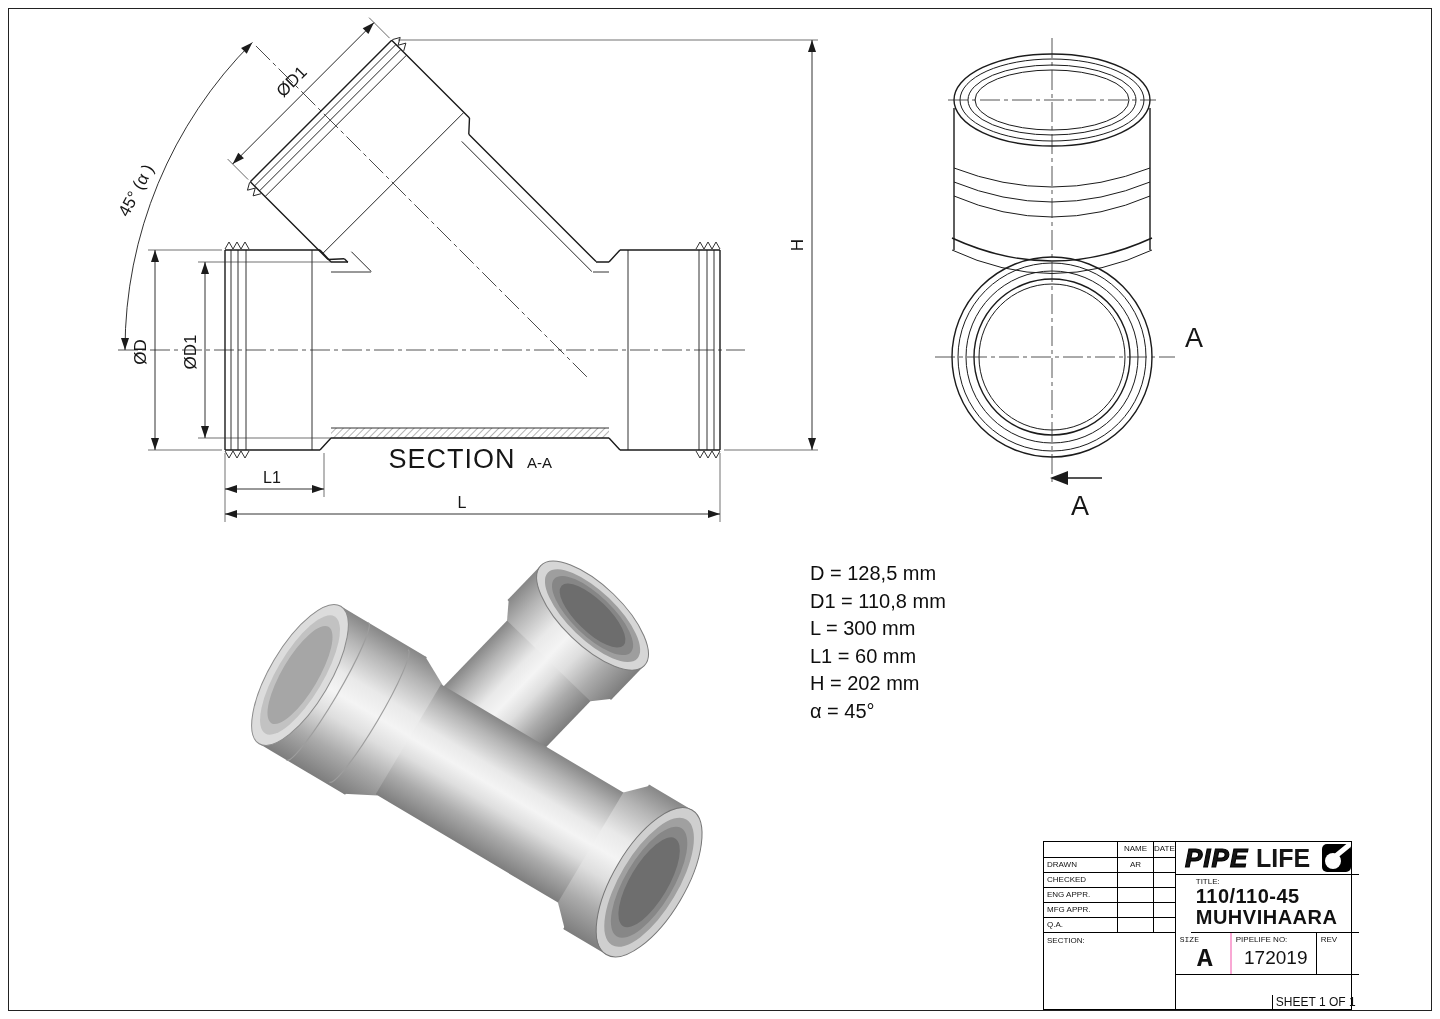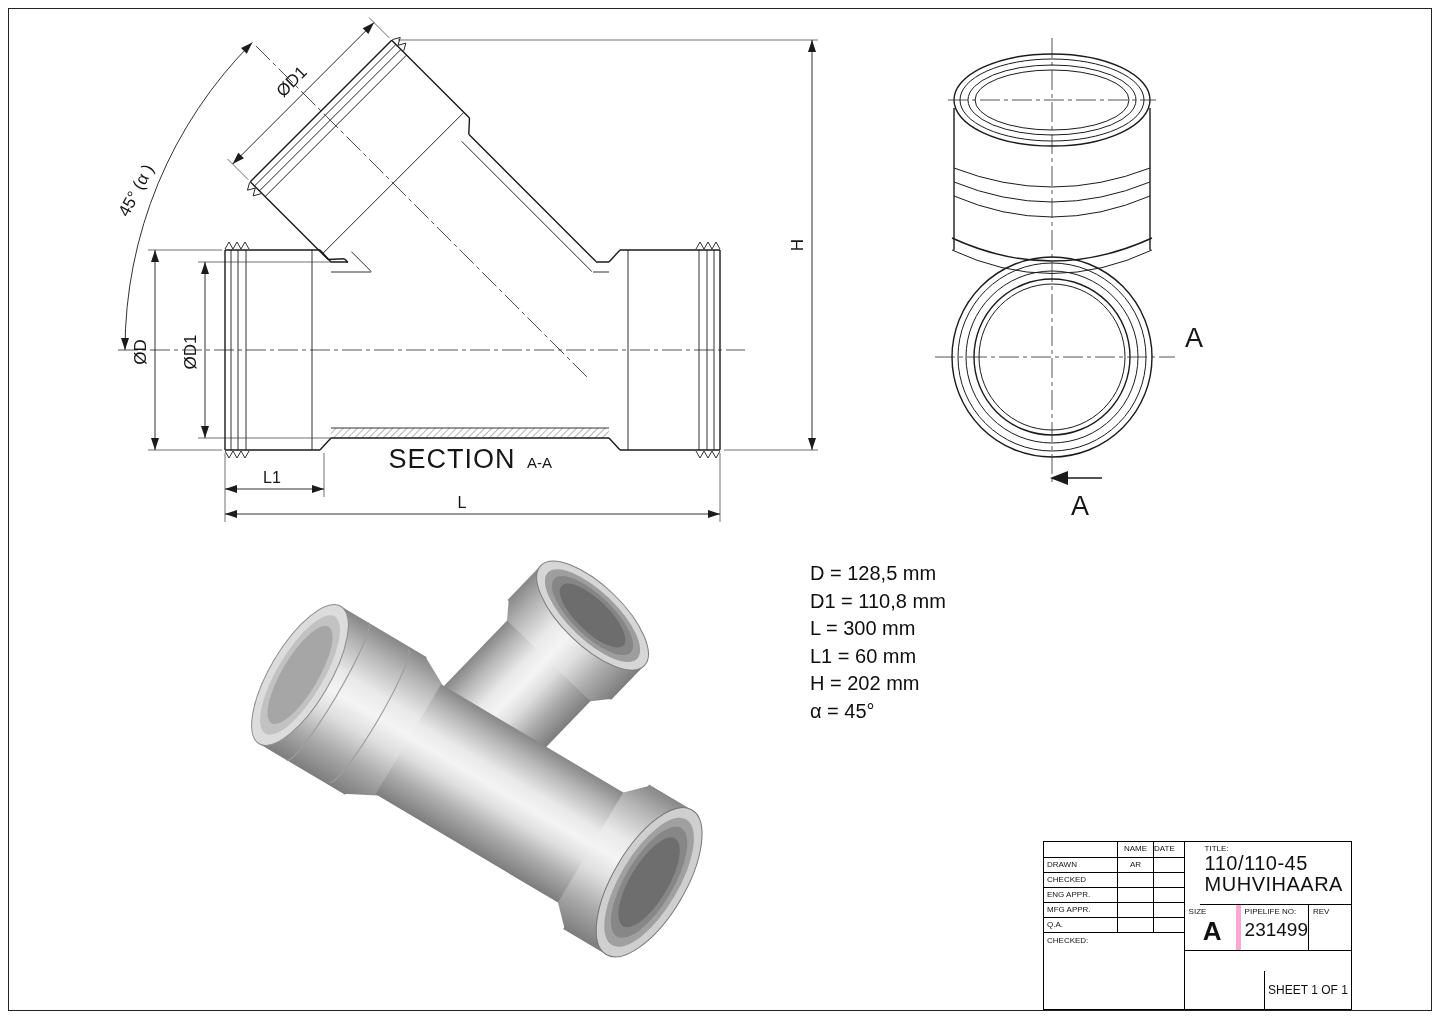--- a/index.html
+++ b/index.html
@@ -18,23 +18,23 @@
   .tb-hrow{height:16px;}
   .tb-row{height:15px;}
   .tb-c1{width:74px;border-right:1px solid #000;padding:2px 0 0 3px;}
   .tb-c2{width:36px;border-right:1px solid #000;text-align:center;padding-top:2px;}
   .tb-c3{flex:1;padding-top:2px;}
   .tb-comments{flex:1;padding:3px 0 0 3px;font-size:8px;}
   .tb-right{flex:1;display:flex;flex-direction:column;}
   .tb-logo{height:36px;border-bottom:1.2px solid #000;display:flex;align-items:center;padding-left:8px;}
   .tb-title{height:63px;border-bottom:1.2px solid #000;padding:2px 5px;margin-left:15px;}
   .tb-title-label{font-size:8px;}
-  .tb-title-main{font-size:20px;font-weight:normal;line-height:21px;letter-spacing:.5px;}
+  .tb-title-main{font-size:20px;font-weight:bold;line-height:21px;letter-spacing:.5px;}
   .tb-info{height:46px;border-bottom:1.2px solid #000;display:flex;}
-  .tb-size{width:56px;border-right:5px solid #f9a8d4;padding:2px 0 0 4px;}
+  .tb-size{width:56px;border-right:2px solid #f9a8d4;padding:2px 0 0 4px;font-family:Liberation Mono, monospace;}
   .tb-no{flex:1;border-right:1px solid #000;padding:2px 0 0 4px;}
   .tb-rev{width:42px;padding:2px 0 0 4px;}
   .cell-label{font-size:8px;}
   .size-val{font-size:26px;font-weight:bold;text-align:center;}
   .no-val{font-size:19px;text-align:center;margin-top:3px;}
   .tb-sheet{flex:1;display:flex;justify-content:flex-end;}
   .sheet-cell{width:87px;border-left:1px solid #000;font-size:12px;display:flex;align-items:center;justify-content:center;margin-top:20px;}
 </style>
 </head>
 <body>
@@ -229,37 +229,46 @@
       <div class="tb-row">
         <div class="tb-c1">MFG APPR.</div>
         <div class="tb-c2"></div>
         <div class="tb-c3"></div>
       </div>
       <div class="tb-row">
         <div class="tb-c1">Q.A.</div>
         <div class="tb-c2"></div>
         <div class="tb-c3"></div>
       </div>
-      <div class="tb-comments">CHECKED:</div>
+      <div class="tb-comments">SECTION:</div>
     </div>
 
     <div class="tb-right">
+      <div class="tb-logo">
+        <svg width="175" height="30" viewBox="0 0 175 30">
+          <text x="1" y="24" font-family="Liberation Serif, serif" font-style="italic" font-weight="bold" font-size="26" fill="#ffffff" stroke="#000000" stroke-width="1.1" letter-spacing="1">PIPE</text>
+          <text x="72" y="24" font-weight="bold" font-size="25" fill="#000000">LIFE</text>
+          <rect x="138" y="1" width="29" height="28" rx="5" fill="#000"></rect>
+          <circle cx="149" cy="18" r="8" fill="#fff"></circle>
+          <path d="M153,12 L164,3" stroke="#fff" stroke-width="5" stroke-linecap="round"></path>
+        </svg>
+      </div>
       <div class="tb-title">
         <div class="tb-title-label">TITLE:</div>
         <div class="tb-title-main">110/110-45</div>
         <div class="tb-title-main">MUHVIHAARA</div>
       </div>
       <div class="tb-info">
         <div class="tb-size">
           <div class="cell-label">SIZE</div>
           <div class="size-val">A</div>
         </div>
         <div class="tb-no">
           <div class="cell-label">PIPELIFE NO:</div>
-          <div class="no-val">231499</div>
+          <div class="no-val">172019</div>
         </div>
         <div class="tb-rev">
           <div class="cell-label">REV</div>
         </div>
       </div>
       <div class="tb-sheet">
         <div class="sheet-cell">SHEET 1 OF 1</div>
       </div>
     </div>
   </div>

